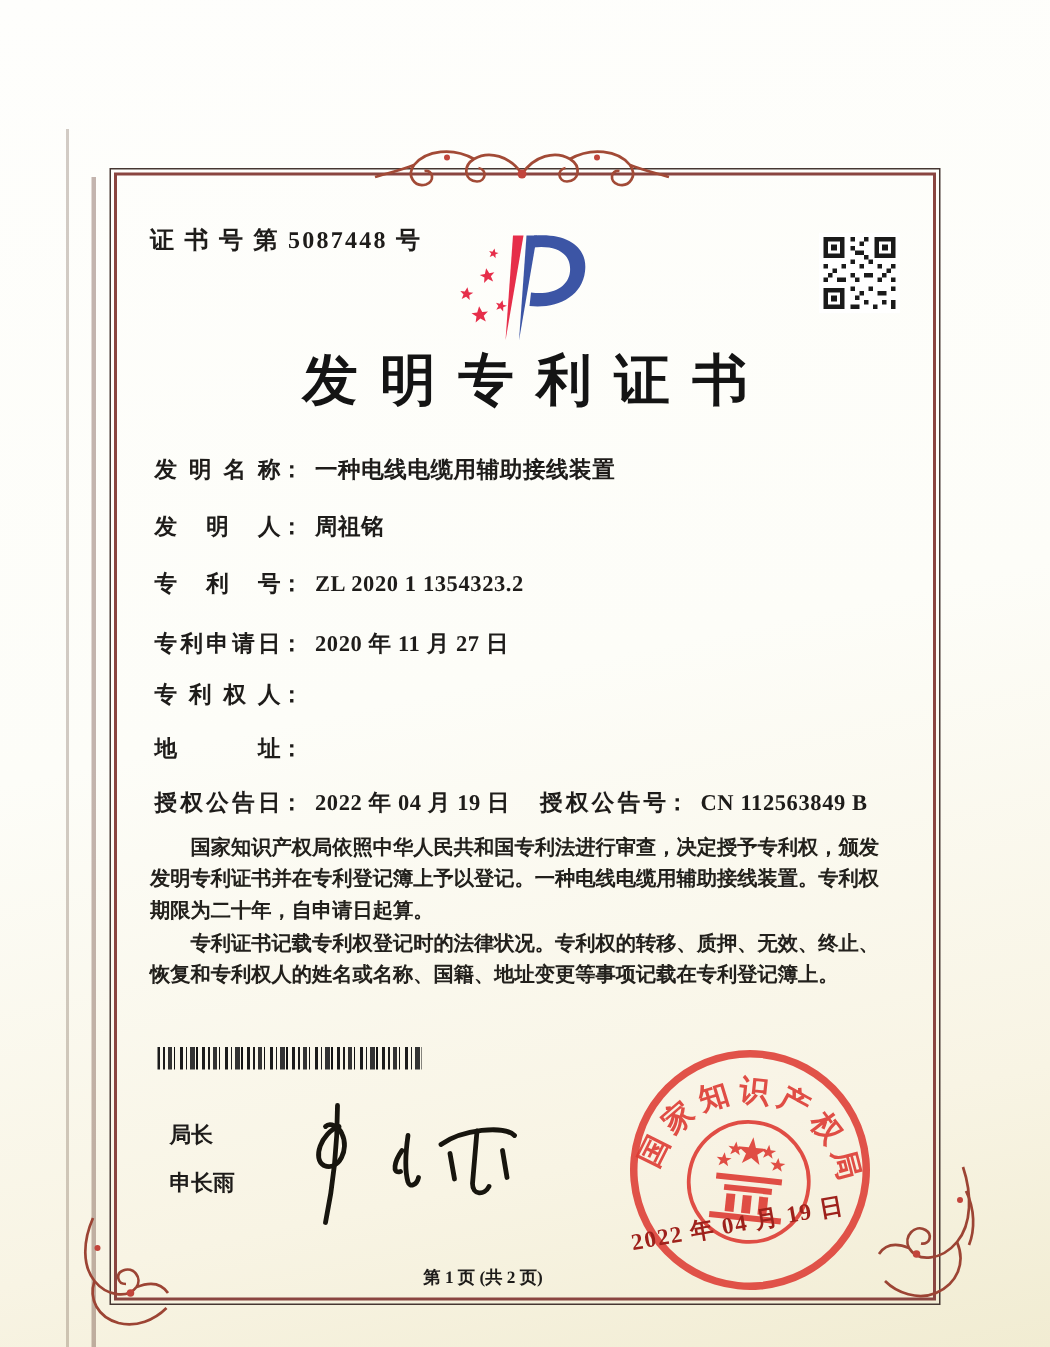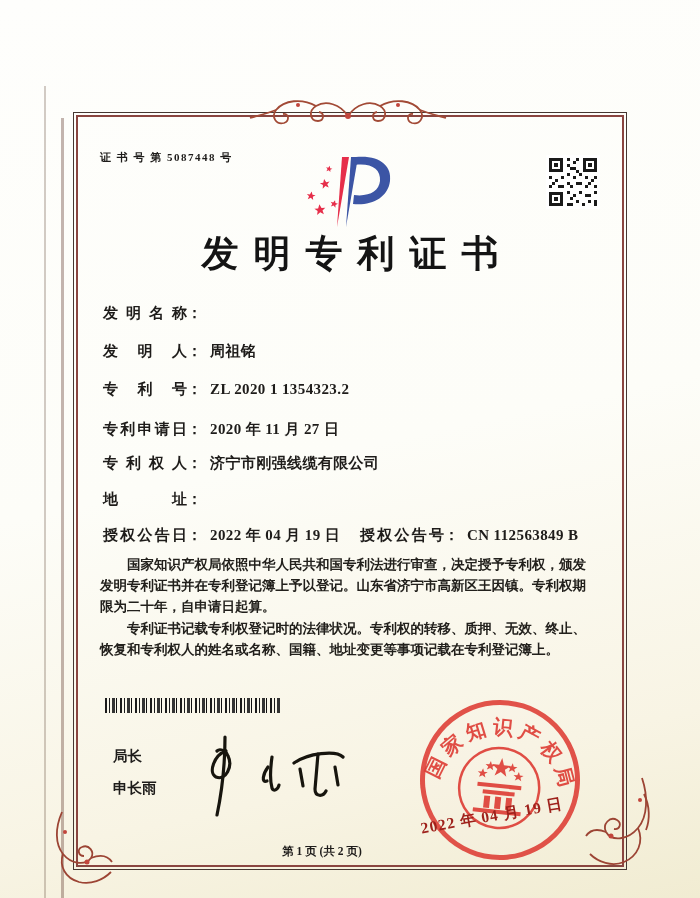--- a/index.html
+++ b/index.html
@@ -9,21 +9,21 @@
     font-family:"Liberation Serif","DejaVu Serif",serif;color:#1e1c1a;
   }
   .abs{position:absolute;}
   
   .edge-a{left:44px;top:86px;bottom:0;width:2px;background:rgba(110,85,70,.30);}
   .edge-b{left:61px;top:118px;bottom:0;width:3px;background:rgba(100,60,50,.38);}
   
   .frame-outer{left:73px;top:112px;width:552px;height:756px;border:1.5px solid #463732;}
   .frame-inner{position:absolute;left:2px;top:2px;right:2px;bottom:2px;border:2px solid #8a4540;}
   
-  .cert-no{left:100px;top:150px;font-size:11px;font-weight:bold;letter-spacing:1.5px;}
+  .cert-no{left:100px;top:150px;font-size:16px;font-weight:bold;letter-spacing:1.5px;}
   .qr{left:546px;top:155px;}
   .logo{left:298px;top:154px;}
   .title{left:75px;top:229px;width:550px;text-align:center;font-size:37px;font-weight:bold;
          letter-spacing:15px;padding-left:15px;box-sizing:border-box;color:#141414;}
   
   .row{left:103px;width:505px;font-size:15px;display:flex;align-items:baseline;}
   .flabel{display:inline-block;width:84px;font-weight:bold;text-align:justify;text-align-last:justify;}
   .colon{font-weight:bold;margin-right:8px;}
   .fvalue{font-weight:600;letter-spacing:.4px;white-space:nowrap;}
   .row .pair2{position:absolute;left:257px;display:flex;align-items:baseline;}
@@ -167,58 +167,58 @@
     <polygon points="53,3 60,3 48,73"></polygon>
     <path d="M58,3 C82,1 94,12 92,27 C90,44 73,52 55,50 L56,41 C71,43 81,37 82,27 C83,15 73,9 57,11 Z"></path>
   </g>
 </svg>
 
 <div class="abs title">发明专利证书</div>
 
 <div class="abs row" style="top:304px;">
   <span class="flabel">发明名称</span>
     <span class="colon">：</span>
+    <span class="fvalue">一种电线电缆用辅助接线装置</span>
 </div>
 <div class="abs row" style="top:342px;">
   <span class="flabel">发明人</span>
     <span class="colon">：</span>
     <span class="fvalue">周祖铭</span>
 </div>
 <div class="abs row" style="top:380px;">
   <span class="flabel">专利号</span>
     <span class="colon">：</span>
     <span class="fvalue">ZL 2020 1 1354323.2</span>
 </div>
 <div class="abs row" style="top:420px;">
   <span class="flabel">专利申请日</span>
     <span class="colon">：</span>
     <span class="fvalue">2020 年 11 月 27 日</span>
 </div>
 <div class="abs row" style="top:454px;align-items:flex-end;">
   <span class="flabel">专利权人</span>
     <span class="colon">：</span>
-    <span class="fvalue">济宁市刚强线缆有限公司</span>
 </div>
 <div class="abs row" style="top:490px;">
   <span class="flabel">地址</span>
     <span class="colon">：</span>
 </div>
 <div class="abs row" style="top:526px;">
   <span class="flabel">授权公告日</span>
     <span class="colon">：</span>
     <span class="fvalue">2022 年 04 月 19 日</span>
   <span class="pair2">
     <span class="flabel">授权公告号</span>
       <span class="colon">：</span>
       <span class="fvalue">CN 112563849 B</span>
   </span>
 </div>
 
 <div class="abs paras">
-  <p>国家知识产权局依照中华人民共和国专利法进行审查，决定授予专利权，颁发发明专利证书并在专利登记簿上予以登记。山东省济宁市高新区王因镇。专利权期限为二十年，自申请日起算。</p>
+  <p>国家知识产权局依照中华人民共和国专利法进行审查，决定授予专利权，颁发发明专利证书并在专利登记簿上予以登记。一种电线电缆用辅助接线装置。专利权期限为二十年，自申请日起算。</p>
   <p>专利证书记载专利权登记时的法律状况。专利权的转移、质押、无效、终止、恢复和专利权人的姓名或名称、国籍、地址变更等事项记载在专利登记簿上。</p>
 </div>
 
 <div class="abs barcode"></div>
 
 <div class="abs signer-title">局长</div>
 <div class="abs signer-name">申长雨</div>
 
 <svg class="abs signature" width="175" height="90" viewBox="0 0 175 90">
   <g stroke="#17150e" fill="none" stroke-width="3.2" stroke-linecap="round">

